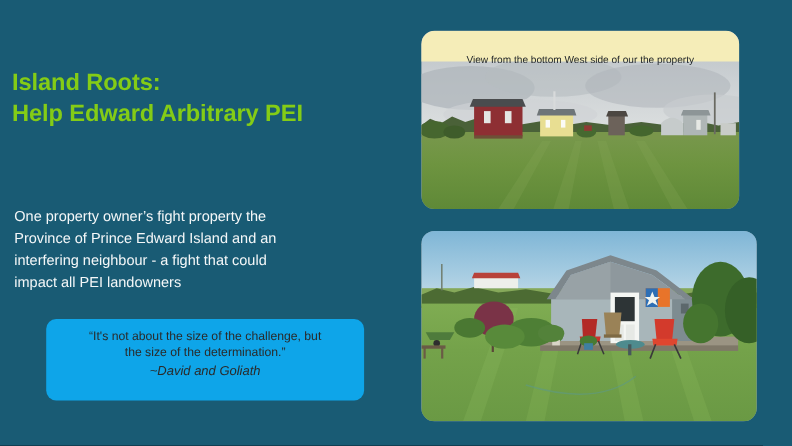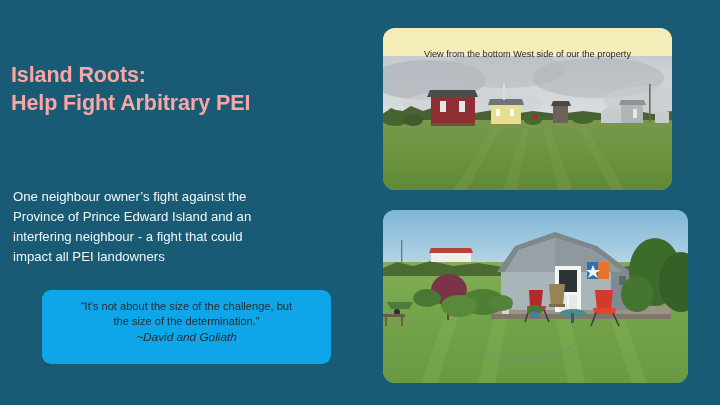--- a/index.html
+++ b/index.html
@@ -26,21 +26,21 @@
     width: 370px;
     height: 405px;
   }
   .title-block {
     position: absolute;
     left: 11px;
     top: 61px;
     width: 350px;
   }
   .title-line {
-    color: #fca5a5;
+    color: #84cc16;
     font-size: 21.5px;
     font-weight: bold;
     line-height: 28px;
     letter-spacing: -0.1px;
     white-space: nowrap;
   }
   .body-block {
     position: absolute;
     left: 13px;
     top: 187px;
@@ -126,25 +126,25 @@
 </style>
 </head>
 <body>
 
 <div id="slide">
 
   <div class="left-col">
 
     <div class="title-block">
       <div class="title-line">Island Roots:</div>
-      <div class="title-line">Help Fight Arbitrary PEI</div>
+      <div class="title-line">Help Edward Arbitrary PEI</div>
     </div>
 
     <div class="body-block">
-      <div class="body-line">One neighbour owner’s fight against the</div>
+      <div class="body-line">One property owner’s fight property the</div>
       <div class="body-line">Province of Prince Edward Island and an</div>
       <div class="body-line">interfering neighbour - a fight that could</div>
       <div class="body-line">impact all PEI landowners</div>
     </div>
 
     <div class="quote-card">
       <div class="quote-text">“It's not about the size of the challenge, but</div>
       <div class="quote-text">the size of the determination.”</div>
       <div class="quote-attrib">~David and Goliath</div>
     </div>

